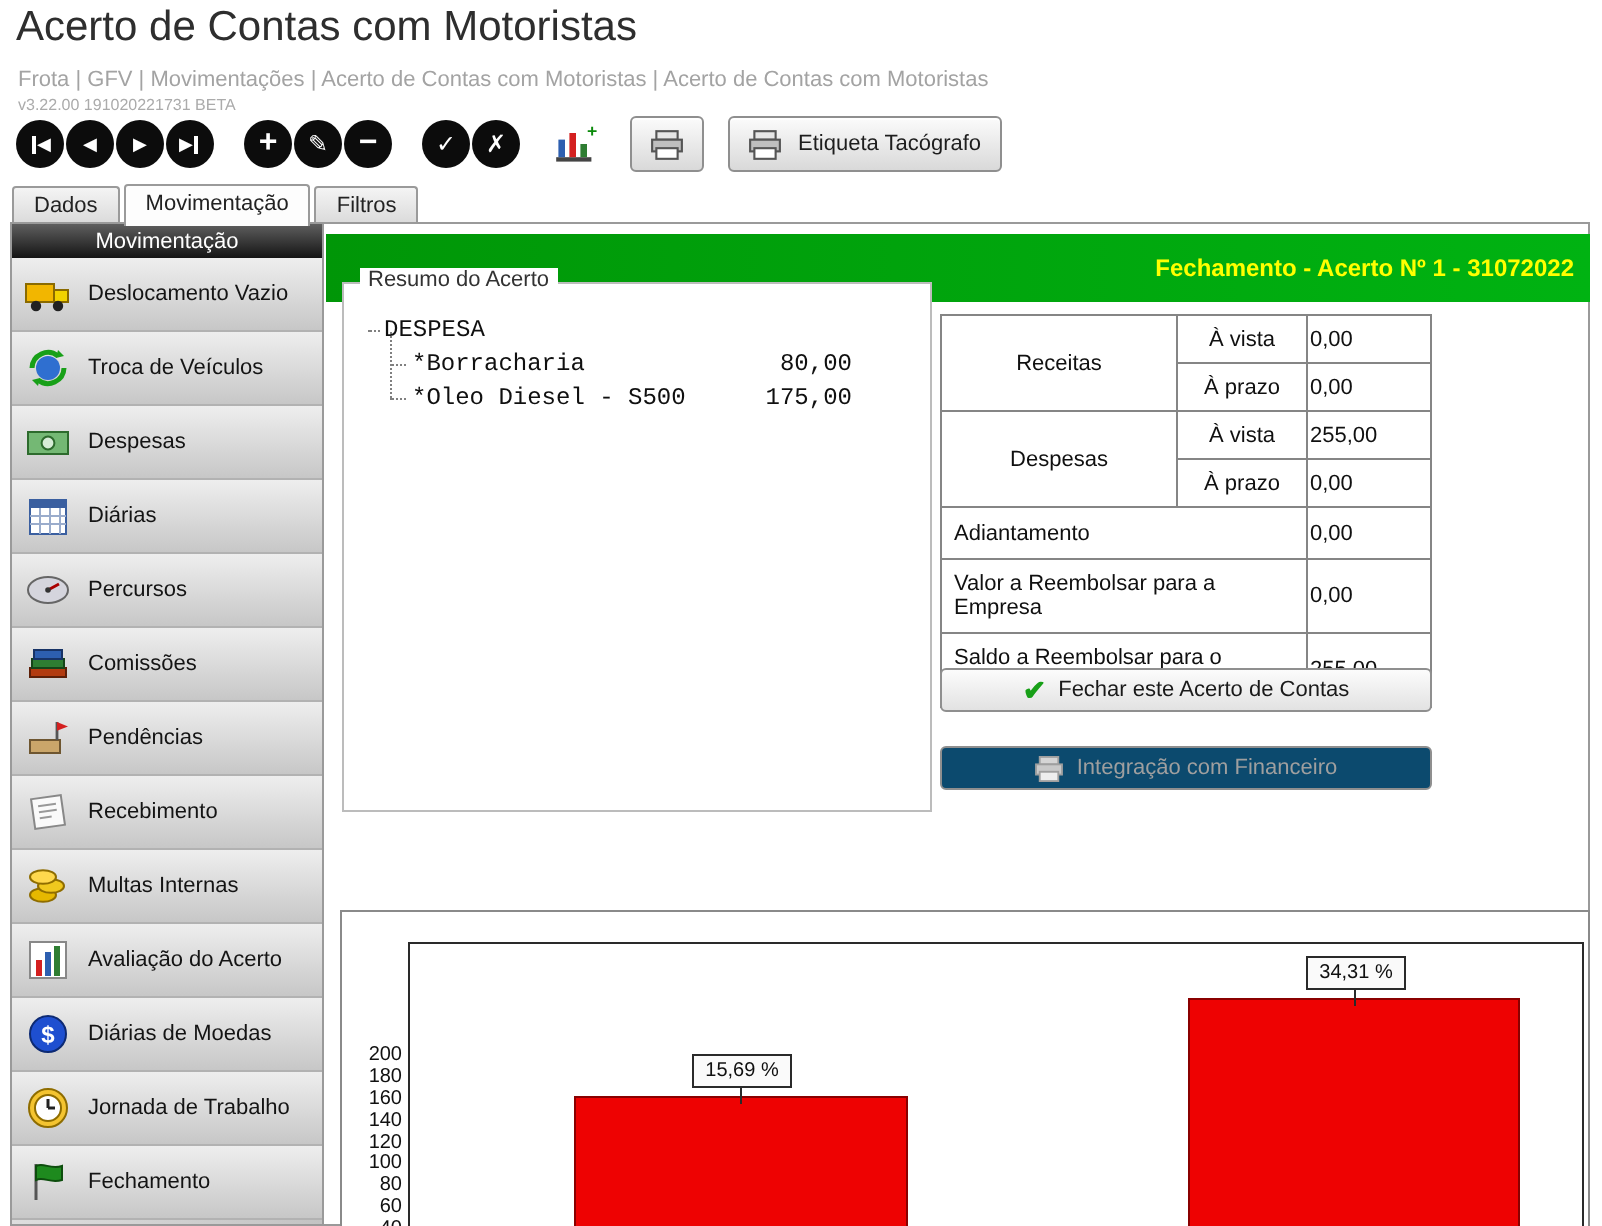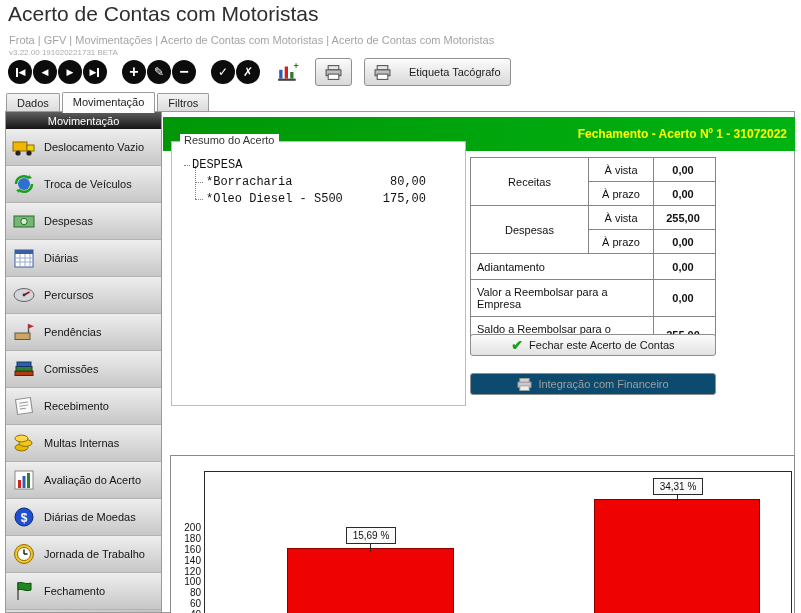--- a/index.html
+++ b/index.html
@@ -14,21 +14,21 @@
   .toolbar{position:absolute;left:8px;top:57px;height:30px;display:flex;align-items:center;}
   .tb-circle{width:24px;height:24px;border-radius:50%;background:#0c0c0c;color:#fff;
              display:flex;align-items:center;justify-content:center;margin-right:1px;cursor:pointer;}
   .tb-circle .tri{font-size:9px;line-height:1;}
   .tb-circle .bar{width:2px;height:9px;background:#fff;margin:0 1px;}
   .tb-circle .big{font-size:16px;font-weight:bold;line-height:1;}
   .tb-circle .med{font-size:12px;line-height:1;}
   .tb-gap{width:14px;}
   .tb-sq{width:26px;height:24px;display:flex;align-items:center;justify-content:center;cursor:pointer;}
   .tb-btn{height:26px;border:1px solid #8f8f8f;border-radius:3px;
-          background:linear-gradient(#fbfbfb,#d9d9d9);display:flex;align-items:center;gap:18px;
+          background:linear-gradient(#fbfbfb,#d9d9d9);display:flex;align-items:center;gap:8px;
           padding:0 9px;margin-right:12px;font-size:11px;color:#1d1d1d;cursor:pointer;
           box-shadow:inset 0 1px 0 #fff;}
 
   
   .tabs{position:absolute;left:6px;top:92px;height:20px;display:flex;align-items:flex-end;font-size:11px;}
   .tab{padding:3px 10px 3px 10px;border:1px solid #9a9a9a;border-bottom:none;margin-right:2px;
        background:linear-gradient(#f4f4f4,#dadada);border-radius:2px 2px 0 0;cursor:pointer;color:#222;}
   .tab.active{background:#fdfdfd;position:relative;z-index:3;padding-bottom:5px;margin-bottom:-1px;}
 
   .content-frame{position:absolute;left:5px;top:111px;width:790px;height:502px;
@@ -59,21 +59,21 @@
   .tree-row{position:absolute;height:14px;cursor:default;}
   .tree-row .tval{position:absolute;left:190px;width:64px;text-align:right;top:0;}
   .guide-v{position:absolute;left:23px;top:18px;width:1px;height:33px;border-left:1px dotted #808080;}
   .guide-h{position:absolute;width:8px;border-top:1px dotted #808080;left:23px;}
 
   
   .summary{position:absolute;left:470px;top:157px;border-collapse:collapse;font-size:11px;color:#101010;background:#fff;}
   .summary td{border:1px solid #858585;}
   .summary .lbl{width:115px;text-align:center;}
   .summary .sub{width:62px;text-align:center;height:21px;}
-  .summary .val{width:56px;text-align:center;padding-right:4px;font-weight:bold;}
+  .summary .val{width:56px;text-align:left;padding-right:4px;}
   .summary .lbl2{text-align:left;padding-left:6px;}
   .summary tr.mid td{height:23px;}
   .summary tr.tall td{height:34px;}
 
   
   .action-btn{position:absolute;left:470px;width:246px;height:22px;border:1px solid #8f8f8f;border-radius:3px;
               background:linear-gradient(#fcfcfc,#e2e2e2);display:flex;align-items:center;justify-content:center;
               gap:6px;font-size:11px;color:#1a1a1a;cursor:pointer;box-sizing:border-box;}
   #btn-fechar{top:334px;}
   #btn-integracao{top:373px;background:#0c4a6e;color:#9f9f9f;cursor:default;}
@@ -229,37 +229,37 @@
             <line x1="12" y1="12" x2="17.5" y2="9" stroke="#a00" stroke-width="1.5"></line>
             <circle cx="12" cy="12" r="1.4" fill="#333"></circle>
           </svg>
       </span>
       <span>Percursos</span>
     </div>
 
     <div class="sb-item">
       <span class="sicon">
         <svg width="24" height="24" viewBox="0 0 24 24">
+            <rect x="3" y="14" width="18" height="4.5" fill="#b23b10" stroke="#5d1f08"></rect>
+            <rect x="4" y="9.5" width="16" height="4.5" fill="#2e7d32" stroke="#164418"></rect>
+            <rect x="5" y="5" width="14" height="4.5" fill="#2d5fb0" stroke="#173366"></rect>
+          </svg>
+      </span>
+      <span>Comissões</span>
+    </div>
+
+    <div class="sb-item">
+      <span class="sicon">
+        <svg width="24" height="24" viewBox="0 0 24 24">
             <rect x="3" y="13" width="15" height="6.5" fill="#caa66a" stroke="#6e5630"></rect>
             <line x1="16.5" y1="4" x2="16.5" y2="13" stroke="#555" stroke-width="1.4"></line>
             <path d="M16.5 4 L22 6.2 L16.5 8.4 Z" fill="#d42020"></path>
           </svg>
       </span>
       <span>Pendências</span>
-    </div>
-
-    <div class="sb-item">
-      <span class="sicon">
-        <svg width="24" height="24" viewBox="0 0 24 24">
-            <rect x="3" y="14" width="18" height="4.5" fill="#b23b10" stroke="#5d1f08"></rect>
-            <rect x="4" y="9.5" width="16" height="4.5" fill="#2e7d32" stroke="#164418"></rect>
-            <rect x="5" y="5" width="14" height="4.5" fill="#2d5fb0" stroke="#173366"></rect>
-          </svg>
-      </span>
-      <span>Comissões</span>
     </div>
 
     <div class="sb-item">
       <span class="sicon">
         <svg width="24" height="24" viewBox="0 0 24 24">
             <g transform="rotate(-8 12 12)">
               <rect x="4.5" y="4.5" width="15" height="15" fill="#fafafa" stroke="#888"></rect>
               <path d="M7.5 8.5h9M7.5 11.5h9M7.5 14.5h6" stroke="#999" stroke-width="1" fill="none"></path>
             </g>
           </svg>

